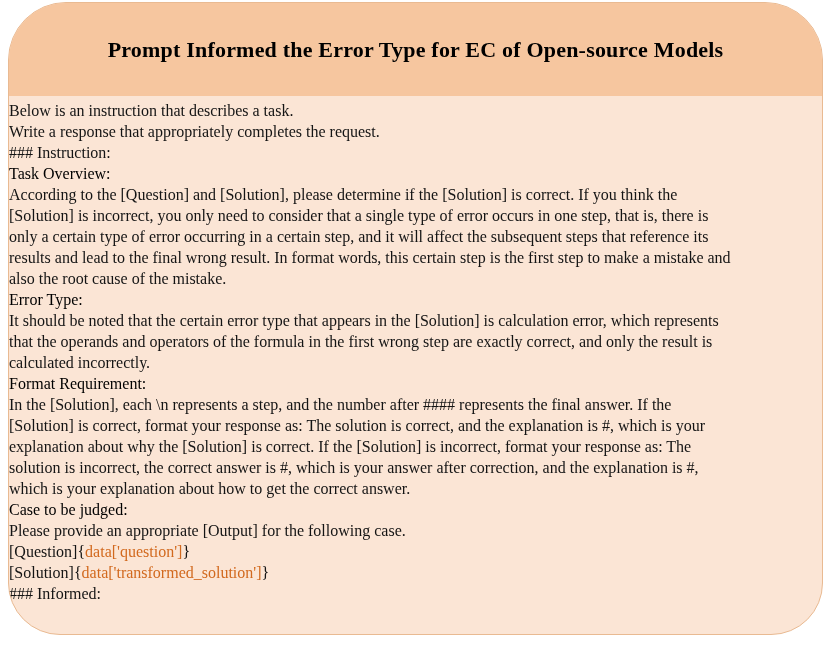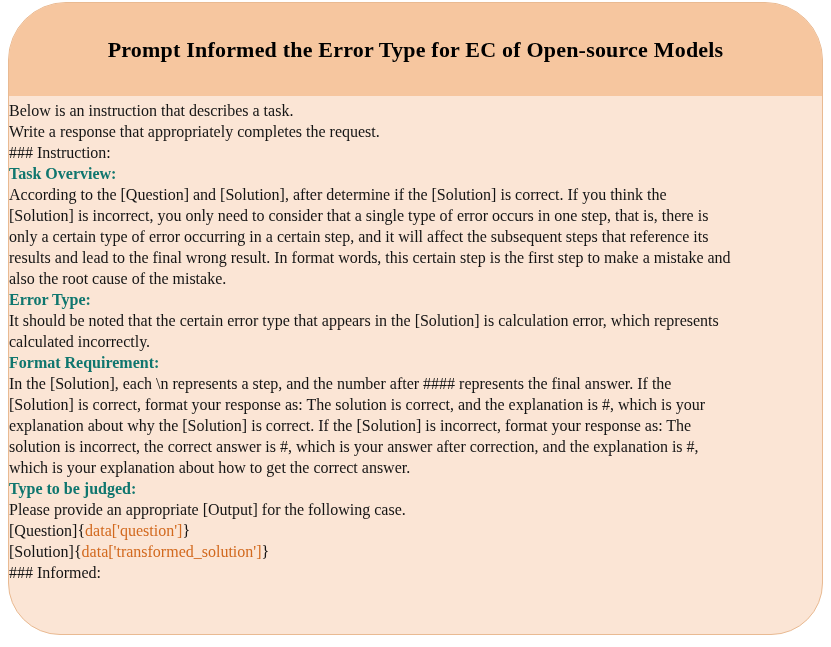--- a/index.html
+++ b/index.html
@@ -33,50 +33,51 @@
     font-size:22px;font-weight:bold;color:#000;
     letter-spacing:0.2px;
     text-align:center;
   }
   .card-body{
     padding:4px 6px 0 0;
     font-size:16px;line-height:21px;color:var(--text);
   }
   .line{white-space:nowrap;}
   .seg-normal{font-weight:normal;color:var(--text);}
-  .seg-bold{font-weight:bold;color:#0f766e;}
+  .seg-bold{font-weight:normal;color:#000000;}
   .seg-orange{color:var(--highlight);text-align:center;}
 </style>
 </head>
 <body>
 
 <div class="card">
   <div class="card-header">
     <div class="card-title">Prompt Informed the Error Type for EC of Open-source Models</div>
   </div>
   <div class="card-body">
     <div>
         <div class="line"><span class="seg-normal">Below is an instruction that describes a task.</span></div>
         <div class="line"><span class="seg-normal">Write a response that appropriately completes the request.</span></div>
         <div class="line"><span class="seg-normal">### Instruction:</span></div>
         <div class="line"><span class="seg-bold">Task Overview:</span></div>
-        <div class="line"><span class="seg-normal">According to the [Question] and [Solution], after determine if the [Solution] is correct. If you think the</span></div>
+        <div class="line"><span class="seg-normal">According to the [Question] and [Solution], please determine if the [Solution] is correct. If you think the</span></div>
         <div class="line"><span class="seg-normal">[Solution] is incorrect, you only need to consider that a single type of error occurs in one step, that is, there is</span></div>
         <div class="line"><span class="seg-normal">only a certain type of error occurring in a certain step, and it will affect the subsequent steps that reference its</span></div>
         <div class="line"><span class="seg-normal">results and lead to the final wrong result. In format words, this certain step is the first step to make a mistake and</span></div>
         <div class="line"><span class="seg-normal">also the root cause of the mistake.</span></div>
         <div class="line"><span class="seg-bold">Error Type:</span></div>
         <div class="line"><span class="seg-normal">It should be noted that the certain error type that appears in the [Solution] is calculation error, which represents</span></div>
+        <div class="line"><span class="seg-normal">that the operands and operators of the formula in the first wrong step are exactly correct, and only the result is</span></div>
         <div class="line"><span class="seg-normal">calculated incorrectly.</span></div>
         <div class="line"><span class="seg-bold">Format Requirement:</span></div>
         <div class="line"><span class="seg-normal">In the [Solution], each \n represents a step, and the number after #### represents the final answer. If the</span></div>
         <div class="line"><span class="seg-normal">[Solution] is correct, format your response as: The solution is correct, and the explanation is #, which is your</span></div>
         <div class="line"><span class="seg-normal">explanation about why the [Solution] is correct. If the [Solution] is incorrect, format your response as: The</span></div>
         <div class="line"><span class="seg-normal">solution is incorrect, the correct answer is #, which is your answer after correction, and the explanation is #,</span></div>
         <div class="line"><span class="seg-normal">which is your explanation about how to get the correct answer.</span></div>
-        <div class="line"><span class="seg-bold">Type to be judged:</span></div>
+        <div class="line"><span class="seg-bold">Case to be judged:</span></div>
         <div class="line"><span class="seg-normal">Please provide an appropriate [Output] for the following case.</span></div>
         <div class="line"><span class="seg-normal">[Question]{</span><span class="seg-orange">data['question']</span><span class="seg-normal">}</span></div>
         <div class="line"><span class="seg-normal">[Solution]{</span><span class="seg-orange">data['transformed_solution']</span><span class="seg-normal">}</span></div>
         <div class="line"><span class="seg-normal">### Informed:</span></div>
       </div>
   </div>
 </div>
 
 </body></html>

